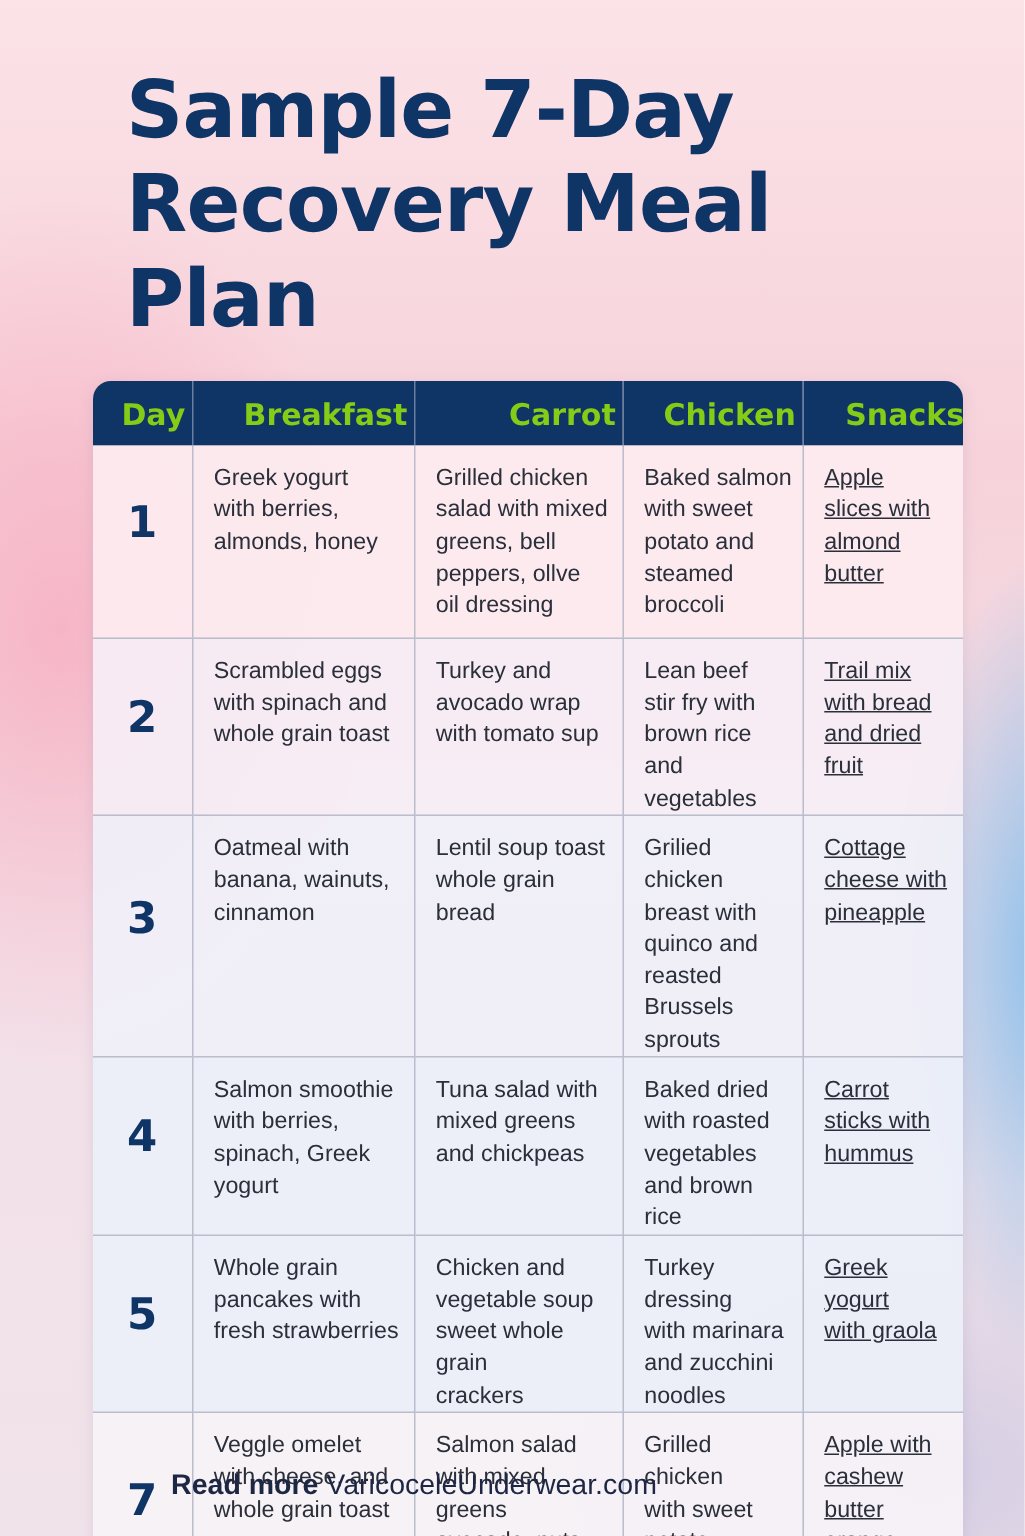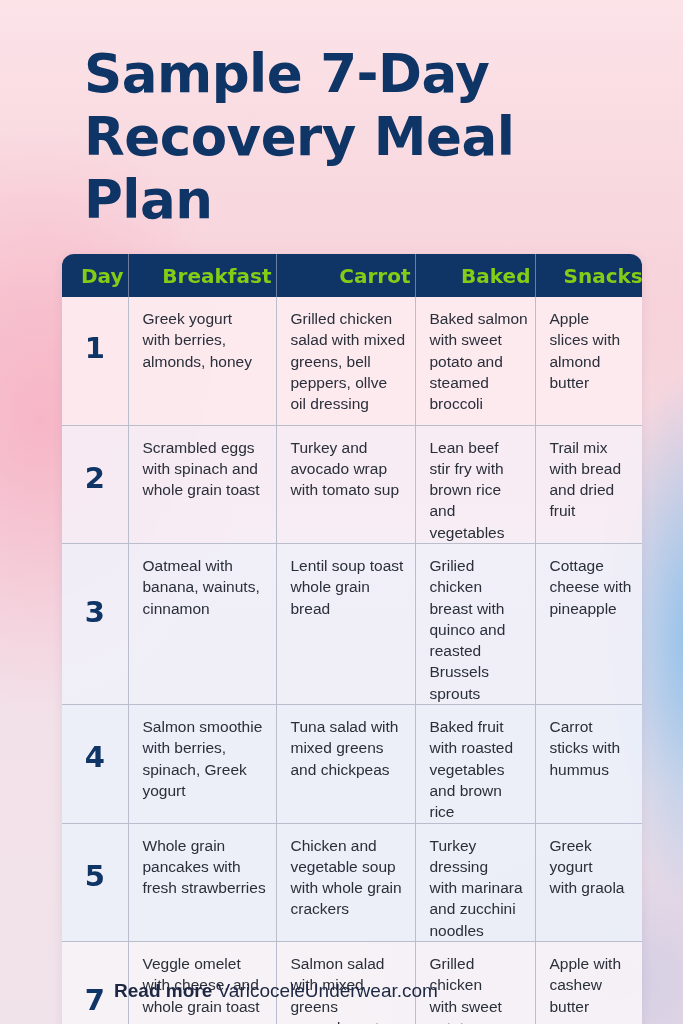--- a/index.html
+++ b/index.html
@@ -53,21 +53,21 @@
     vertical-align: top;
     border-right: 1px solid #b9bdcc;
     border-bottom: 1px solid #b9bdcc;
     font-size: 15.5px;
     line-height: 21.3px;
     color: #2a2f3a;
     padding: 11px 6px 0 14px;
     white-space: pre-line;
     overflow: visible;
   }
-  tbody td:last-child { border-right: none; }
+  tbody td:last-child { border-right: none; text-decoration: underline; }
   tbody tr:last-child td { border-bottom: none; }
   tbody td.day {
     vertical-align: middle;
     text-align: center;
     font-family: "DejaVu Sans", sans-serif;
     font-weight: bold;
     font-size: 29px;
     color: #0f3466;
     padding: 0;
   }
@@ -105,21 +105,21 @@
       <col style="width:148px">
       <col style="width:139px">
       <col style="width:120px">
       <col style="width:107px">
     </colgroup>
     <thead>
       <tr>
         <th>Day</th>
         <th>Breakfast</th>
         <th>Carrot</th>
-        <th>Baked</th>
+        <th>Chicken</th>
         <th>Snacks</th>
       </tr>
     </thead>
     <tbody>
       <tr class="r1">
         <td class="day">1</td>
         <td>Greek yogurt
 with berries,
 almonds, honey</td>
         <td>Grilled chicken
@@ -173,36 +173,36 @@
       </tr>
       <tr class="r4">
         <td class="day">4</td>
         <td>Salmon smoothie
 with berries,
 spinach, Greek
 yogurt</td>
         <td>Tuna salad with
 mixed greens
 and chickpeas</td>
-        <td>Baked fruit
+        <td>Baked dried
 with roasted
 vegetables
 and brown rice</td>
         <td>Carrot
 sticks with
 hummus</td>
       </tr>
       <tr class="r5">
         <td class="day">5</td>
         <td>Whole grain
 pancakes  with
 fresh strawberries</td>
         <td>Chicken and
 vegetable soup
-with whole grain
+sweet whole grain
 crackers</td>
         <td>Turkey dressing
 with marinara
 and zucchini
 noodles</td>
         <td>Greek
 yogurt
 with graola</td>
       </tr>
       <tr class="r6">

